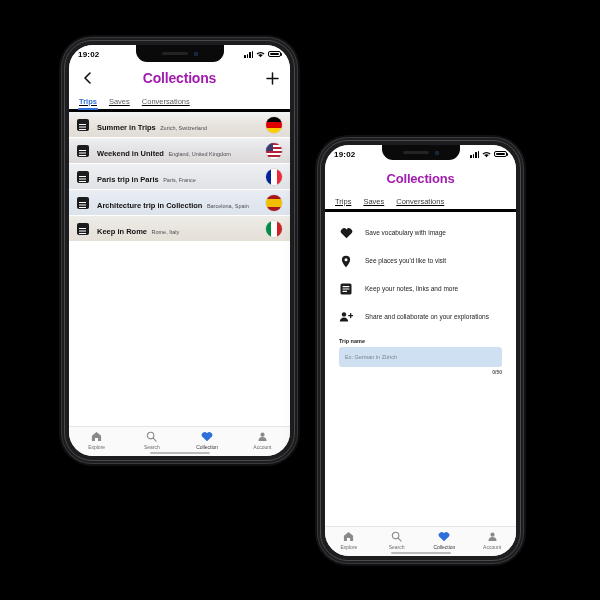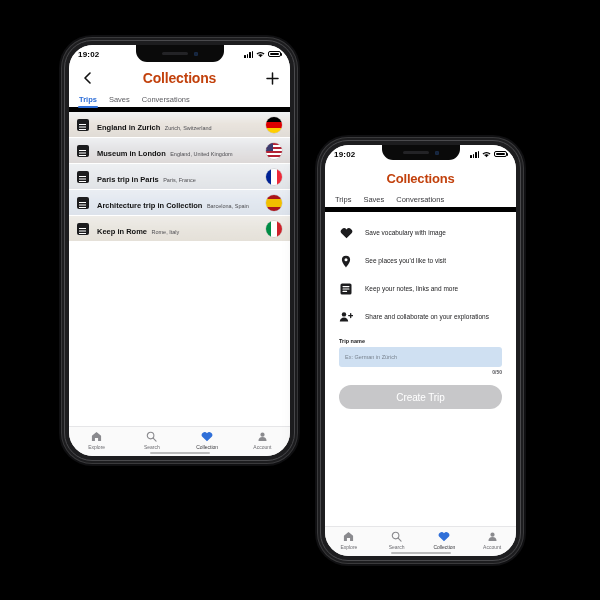--- a/index.html
+++ b/index.html
@@ -103,41 +103,42 @@
   .navbar {
     flex: 0 0 auto;
     height: 30px;
     display: flex; align-items: center;
     padding: 0 10px;
     background: #fff;
     position: relative;
   }
   .nav-title {
     flex: 1; text-align: center;
-    font-size: 14px; font-weight: bold; color: #c2410c;
+    font-size: 14px; font-weight: bold; color: #a21caf;
     letter-spacing: -.2px;
   }
   .phone-2 .nav-title { font-size: 13px; }
   .nav-btn {
     width: 16px; height: 16px;
     display: flex; align-items: center; justify-content: center;
     color: #111;
     cursor: pointer;
   }
   .nav-btn svg { display: block; }
 
   
   .tabs {
     flex: 0 0 auto;
     display: flex; align-items: flex-end;
     gap: 12px;
     padding: 0 10px;
     height: 19px;
     background: #fff;
-    border-bottom: 5px solid #000000;
+    border-bottom: 3px solid #000000;
+    text-decoration: underline;
   }
   .tab {
     font-size: 7.5px; color: #5c5c60;
     padding-bottom: 3px;
     position: relative; cursor: pointer;
     white-space: nowrap;
   }
   .tab.active { color: #2f6fd8; font-weight: bold; }
   .tab.active::after {
     content: "";
@@ -359,35 +360,35 @@
       </div>
 
       <div class="triplist">
 
         <div class="trip-row">
           <span class="trip-bg bg-zurich"></span>
           <span class="trip-icon">
               <i></i>
             </span>
           <span class="trip-text">
-            <span class="trip-title">England in Zurich</span>
+            <span class="trip-title">Summer in Trips</span>
             <span class="trip-sub">Zurich, Switzerland</span>
           </span>
           <span class="flag flag-de">
               <span class="fl"></span>
             </span>
         </div>
 
         <div class="trip-row">
           <span class="trip-bg bg-london"></span>
           <span class="trip-icon">
               <i></i>
             </span>
           <span class="trip-text">
-            <span class="trip-title">Museum in London</span>
+            <span class="trip-title">Weekend in United</span>
             <span class="trip-sub">England, United Kingdom</span>
           </span>
           <span class="flag flag-us">
               <span class="fl"></span>
               <span class="canton"></span>
             </span>
         </div>
 
         <div class="trip-row">
           <span class="trip-bg bg-paris"></span>
@@ -550,23 +551,20 @@
           <span class="ft">Share and collaborate on your explorations</span>
         </div>
       </div>
 
       <div class="form">
         <div class="field-label">Trip name</div>
         <div class="field-box">
           <span class="ph">Ex: German in Zürich</span>
         </div>
         <div class="counter">0/50</div>
-        <button class="create-btn">
-          <span>Create Trip</span>
-        </button>
       </div>
 
       <div class="spacer"></div>
 
       <div class="tabbar">
         <div class="tb">
           <span class="ti">
             <svg width="11" height="11" viewBox="0 0 12 12">
                 <path d="M6 1 1 5.3V11h3.3V7.6h3.4V11H11V5.3Z" fill="currentColor"></path>
               </svg>

